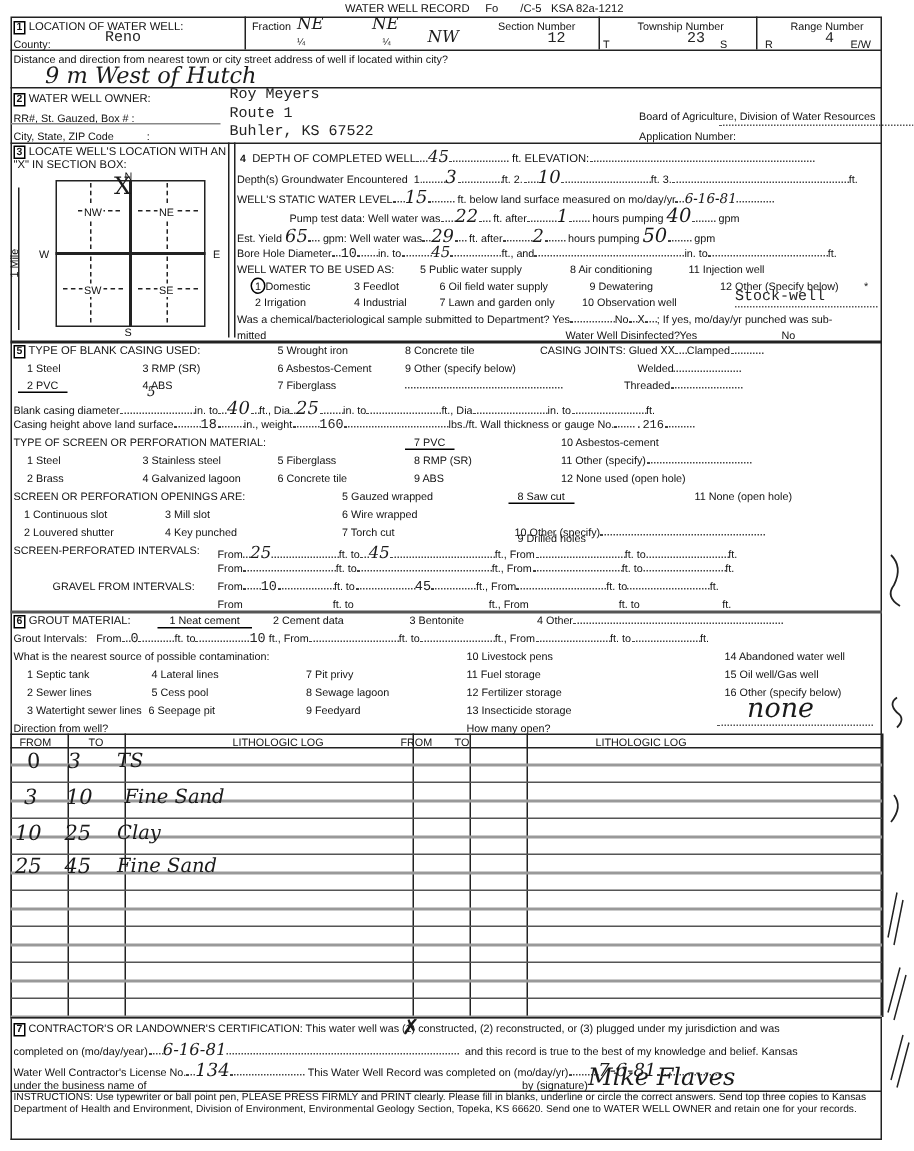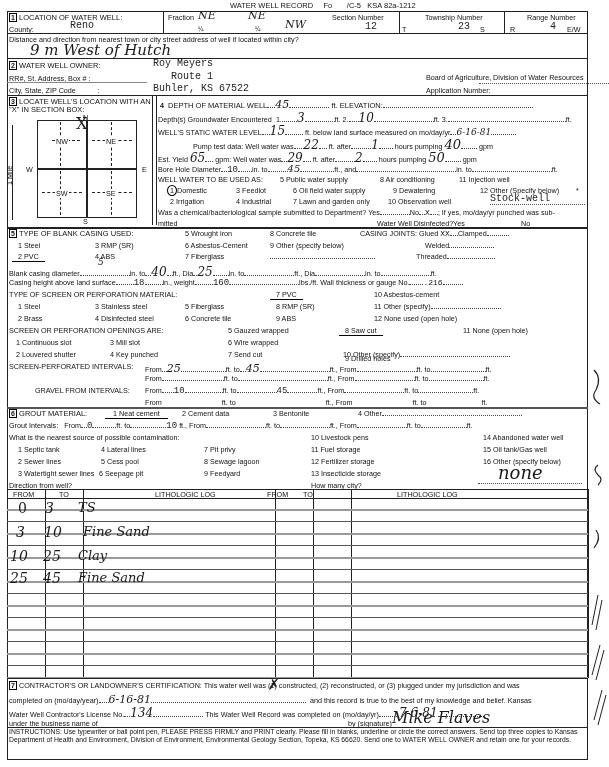--- a/index.html
+++ b/index.html
@@ -54,22 +54,22 @@
 <div class="abs lbl" style="left:567px;top:25px">E/W</div>
 <div class="hline" style="left:7px;top:33px;width:581px"></div>
 <div class="abs lbl" style="left:9px;top:35px">Distance and direction from nearest town or city street address of well if located within city?</div>
 <div class="abs hw" style="left:30px;top:41px;font-size:15px">9 m West of Hutch</div>
 <div class="hline" style="left:7px;top:58px;width:581px"></div>
 
 <div class="abs lbl" style="left:9px;top:61px;font-size:7.5px">
   <span class="num">2</span> <span>WATER WELL OWNER:</span>
 </div>
 <div class="abs tw" style="left:153px;top:58px">Roy Meyers</div>
-<div class="abs lbl" style="left:9px;top:74px">RR#, St. Address, Box # :</div>
-<div class="abs tw" style="left:171px;top:71px">Route 1</div>
+<div class="abs lbl" style="left:9px;top:74px">RR#, St. Gauzed, Box # :</div>
+<div class="abs tw" style="left:153px;top:71px">Route 1</div>
 <div class="hline" style="left:7px;top:82px;width:140px;background:#888"></div>
 <div class="abs lbl" style="left:9px;top:86px"><span>City, State, ZIP Code</span>&nbsp;&nbsp;&nbsp;&nbsp;&nbsp;&nbsp;&nbsp;&nbsp;&nbsp;&nbsp;&nbsp;<span>:</span></div>
 <div class="abs tw" style="left:153px;top:83px">Buhler, KS  67522</div>
 <div class="abs lbl" style="left:426px;top:73px">Board of Agriculture, Division of Water Resources</div>
 <div class="abs lbl" style="left:426px;top:86px">Application Number:</div>
 <div class="abs lbl" style="left:479px;top:83px;width:160px;border-bottom:1px dotted #555"></div>
 <div class="hline" style="left:7px;top:95px;width:581px"></div>
 
 <div class="abs" style="left:9px;top:97px;width:145px;font-size:7.5px;line-height:8px">
   <span class="num">3</span> <span>LOCATE WELL'S LOCATION WITH AN "X" IN SECTION BOX:</span>
@@ -93,21 +93,21 @@
 <div class="abs" style="left:111px;top:122px;border-left:1px dashed #222;height:44px;width:0"></div>
 <div class="abs" style="left:60px;top:171px;border-left:1px dashed #222;height:44px;width:0"></div>
 <div class="abs" style="left:111px;top:171px;border-left:1px dashed #222;height:44px;width:0"></div>
 <div class="abs" style="left:55px;top:137px;background:#fff;padding:0 1px">NW</div>
 <div class="abs" style="left:105px;top:137px;background:#fff;padding:0 1px">NE</div>
 <div class="abs" style="left:55px;top:189px;background:#fff;padding:0 1px">SW</div>
 <div class="abs" style="left:105px;top:189px;background:#fff;padding:0 1px">SE</div>
 <div class="abs hw" style="left:76px;top:114px;font-size:16px;font-style:normal">X</div>
 
 <div class="abs lbl" style="left:158px;top:98px;font-size:7.5px">
-  <span class="num" style="border:none">4</span> <span>DEPTH OF MATERIAL WELL</span><span class="dots" style="width:8px"></span><span class="hw" style="font-size:11px">45</span><span class="dots" style="width:40px"></span> <span>ft.</span> <span>ELEVATION:</span><span class="dots" style="width:150px"></span>
+  <span class="num" style="border:none">4</span> <span>DEPTH OF COMPLETED WELL</span><span class="dots" style="width:8px"></span><span class="hw" style="font-size:11px">45</span><span class="dots" style="width:40px"></span> <span>ft.</span> <span>ELEVATION:</span><span class="dots" style="width:150px"></span>
 </div>
 <div class="abs lbl" style="left:158px;top:111px">
   <span>Depth(s) Groundwater Encountered</span>&nbsp;&nbsp;<span>1.</span><span class="dots" style="width:15px"></span><span class="hw" style="font-size:12px">3</span><span class="dots" style="width:30px"></span><span>ft. 2.</span><span class="dots" style="width:10px"></span><span class="hw" style="font-size:12px">10</span><span class="dots" style="width:60px"></span><span>ft. 3.</span><span class="dots" style="width:118px"></span><span>ft.</span>
 </div>
 <div class="abs lbl" style="left:158px;top:124px">
   <span>WELL'S STATIC WATER LEVEL</span><span class="dots" style="width:8px"></span><span class="hw" style="font-size:12px">15</span><span class="dots" style="width:18px"></span> <span>ft. below land surface measured on mo/day/yr</span><span class="dots" style="width:6px"></span><span class="hw" style="font-size:9px">6-16-81</span><span class="dots" style="width:25px"></span>
 </div>
 <div class="abs lbl" style="left:193px;top:137px">
   <span>Pump test data:  Well water was</span><span class="dots" style="width:10px"></span><span class="hw" style="font-size:12px">22</span><span class="dots" style="width:8px"></span> <span>ft. after</span><span class="dots" style="width:20px"></span><span class="hw" style="font-size:12px">1</span><span class="dots" style="width:14px"></span> <span>hours pumping</span> <span class="hw" style="font-size:13px">40</span><span class="dots" style="width:16px"></span> <span>gpm</span>
 </div>
@@ -162,37 +162,37 @@
   <span>Blank casing diameter</span><span class="dots" style="width:50px"></span><span>in. to</span><span class="dots" style="width:6px"></span><span class="hw" style="font-size:12px">40</span><span class="dots" style="width:6px"></span><span>ft., Dia</span><span class="dots" style="width:4px"></span><span class="hw" style="font-size:12px">25</span><span class="dots" style="width:16px"></span><span>in. to</span><span class="dots" style="width:50px"></span><span>ft., Dia</span><span class="dots" style="width:50px"></span><span>in. to</span><span class="dots" style="width:50px"></span><span>ft.</span>
 </div>
 <div class="abs hw" style="left:98px;top:257px;font-size:9px">5</div>
 <div class="abs lbl" style="left:9px;top:278px">
   <span>Casing height above land surface</span><span class="dots" style="width:18px"></span><span class="tw" style="font-size:9px">18</span><span class="dots" style="width:18px"></span><span>in., weight</span><span class="dots" style="width:18px"></span><span class="tw" style="font-size:9px">160</span><span class="dots" style="width:70px"></span><span>lbs./ft. Wall thickness or gauge No.</span><span class="dots" style="width:14px"></span><span class="tw" style="font-size:8px">.216</span><span class="dots" style="width:20px"></span>
 </div>
 <div class="abs lbl" style="left:9px;top:290px">TYPE OF SCREEN OR PERFORATION MATERIAL:</div>
 <div class="abs lbl" style="left:18px;top:302px"><span>1</span> <span>Steel</span></div>
 <div class="abs lbl" style="left:18px;top:314px"><span>2</span> <span>Brass</span></div>
 <div class="abs lbl" style="left:95px;top:302px"><span>3</span> <span>Stainless steel</span></div>
-<div class="abs lbl" style="left:95px;top:314px"><span>4</span> <span>Disinfected steel</span></div>
+<div class="abs lbl" style="left:95px;top:314px"><span>4</span> <span>Galvanized lagoon</span></div>
 <div class="abs lbl" style="left:185px;top:302px"><span>5</span> <span>Fiberglass</span></div>
 <div class="abs lbl" style="left:185px;top:314px"><span>6</span> <span>Concrete tile</span></div>
 <div class="abs lbl ul" style="left:270px;top:290px;padding:0 6px"><span>7</span> <span>PVC</span></div>
 <div class="abs lbl" style="left:276px;top:302px"><span>8</span> <span>RMP (SR)</span></div>
 <div class="abs lbl" style="left:276px;top:314px"><span>9</span> <span>ABS</span></div>
 <div class="abs lbl" style="left:374px;top:290px"><span>10</span> <span>Asbestos-cement</span></div>
 <div class="abs lbl" style="left:374px;top:302px"><span>11</span> <span>Other (specify)</span><span class="dots" style="width:70px"></span></div>
 <div class="abs lbl" style="left:374px;top:314px"><span>12</span> <span>None used (open hole)</span></div>
 <div class="abs lbl" style="left:9px;top:326px">SCREEN OR PERFORATION OPENINGS ARE:</div>
 <div class="abs lbl" style="left:16px;top:338px"><span>1</span> <span>Continuous slot</span></div>
 <div class="abs lbl" style="left:16px;top:350px"><span>2</span> <span>Louvered shutter</span></div>
 <div class="abs lbl" style="left:110px;top:338px"><span>3</span> <span>Mill slot</span></div>
 <div class="abs lbl" style="left:110px;top:350px"><span>4</span> <span>Key punched</span></div>
 <div class="abs lbl" style="left:228px;top:326px"><span>5</span> <span>Gauzed wrapped</span></div>
 <div class="abs lbl" style="left:228px;top:338px"><span>6</span> <span>Wire wrapped</span></div>
-<div class="abs lbl" style="left:228px;top:350px"><span>7</span> <span>Send cut</span></div>
+<div class="abs lbl" style="left:228px;top:350px"><span>7</span> <span>Torch cut</span></div>
 <div class="abs lbl ul" style="left:339px;top:326px;padding:0 6px"><span>8</span> <span>Saw cut</span></div>
 <div class="abs lbl" style="left:345px;top:354px"><span>9</span> <span>Drilled holes</span></div>
 <div class="abs lbl" style="left:343px;top:350px"><span>10</span> <span>Other (specify)</span><span class="dots" style="width:110px"></span></div>
 <div class="abs lbl" style="left:463px;top:326px"><span>11</span> <span>None (open hole)</span></div>
 
 <div class="abs lbl" style="left:9px;top:362px">SCREEN-PERFORATED INTERVALS:</div>
 <div class="abs lbl" style="left:145px;top:362px"><span>From</span><span class="dots" style="width:5px"></span><span class="hw" style="font-size:11px">25</span><span class="dots" style="width:45px"></span><span>ft. to</span><span class="dots" style="width:6px"></span><span class="hw" style="font-size:11px">45</span><span class="dots" style="width:70px"></span><span>ft., From</span><span class="dots" style="width:60px"></span><span>ft. to</span><span class="dots" style="width:55px"></span><span>ft.</span></div>
 <div class="abs lbl" style="left:145px;top:374px"><span>From</span><span class="dots" style="width:62px"></span><span>ft. to</span><span class="dots" style="width:90px"></span><span>ft., From</span><span class="dots" style="width:60px"></span><span>ft. to</span><span class="dots" style="width:55px"></span><span>ft.</span></div>
 <div class="abs lbl" style="left:35px;top:386px">GRAVEL FROM INTERVALS:</div>
 <div class="abs lbl" style="left:145px;top:386px"><span>From</span><span class="dots" style="width:12px"></span><span class="tw" style="font-size:9px">10</span><span class="dots" style="width:38px"></span><span>ft. to</span><span class="dots" style="width:40px"></span><span class="tw" style="font-size:9px">45</span><span class="dots" style="width:30px"></span><span>ft., From</span><span class="dots" style="width:60px"></span><span>ft. to</span><span class="dots" style="width:55px"></span><span>ft.</span></div>
@@ -215,25 +215,25 @@
 <div class="abs lbl" style="left:101px;top:457px"><span>5</span> <span>Cess pool</span></div>
 <div class="abs lbl" style="left:99px;top:469px"><span>6</span> <span>Seepage pit</span></div>
 <div class="abs lbl" style="left:204px;top:445px"><span>7</span> <span>Pit privy</span></div>
 <div class="abs lbl" style="left:204px;top:457px"><span>8</span> <span>Sewage lagoon</span></div>
 <div class="abs lbl" style="left:204px;top:469px"><span>9</span> <span>Feedyard</span></div>
 <div class="abs lbl" style="left:311px;top:433px"><span>10</span> <span>Livestock pens</span></div>
 <div class="abs lbl" style="left:311px;top:445px"><span>11</span> <span>Fuel storage</span></div>
 <div class="abs lbl" style="left:311px;top:457px"><span>12</span> <span>Fertilizer storage</span></div>
 <div class="abs lbl" style="left:311px;top:469px"><span>13</span> <span>Insecticide storage</span></div>
 <div class="abs lbl" style="left:483px;top:433px"><span>14</span> <span>Abandoned water well</span></div>
-<div class="abs lbl" style="left:483px;top:445px"><span>15</span> <span>Oil tank/Gas well</span></div>
+<div class="abs lbl" style="left:483px;top:445px"><span>15</span> <span>Oil well/Gas well</span></div>
 <div class="abs lbl" style="left:483px;top:457px"><span>16</span> <span>Other (specify below)</span></div>
 <div class="abs hw" style="left:478px;top:462px;font-size:18px;border-bottom:1px dotted #555;width:104px;padding-left:20px">none</div>
 <div class="abs lbl" style="left:9px;top:481px">Direction from well?</div>
-<div class="abs lbl" style="left:311px;top:481px">How many city?</div>
+<div class="abs lbl" style="left:311px;top:481px">How many open?</div>
 <div class="hline" style="left:7px;top:489px;width:581px"></div>
 
 <div id="log-table" class="abs" style="left:7px;top:489px;width:581px;height:189px">
     <div class="vline" style="left: 0px; top: 0px; height: 189px;"></div>
     <div class="vline" style="left: 38px; top: 0px; height: 189px;"></div>
     <div class="vline" style="left: 76px; top: 0px; height: 189px;"></div>
     <div class="vline" style="left: 268px; top: 0px; height: 189px;"></div>
     <div class="vline" style="left: 306px; top: 0px; height: 189px;"></div>
     <div class="vline" style="left: 344px; top: 0px; height: 189px;"></div>
     <div class="vline" style="left: 581px; top: 0px; height: 189px;"></div>

